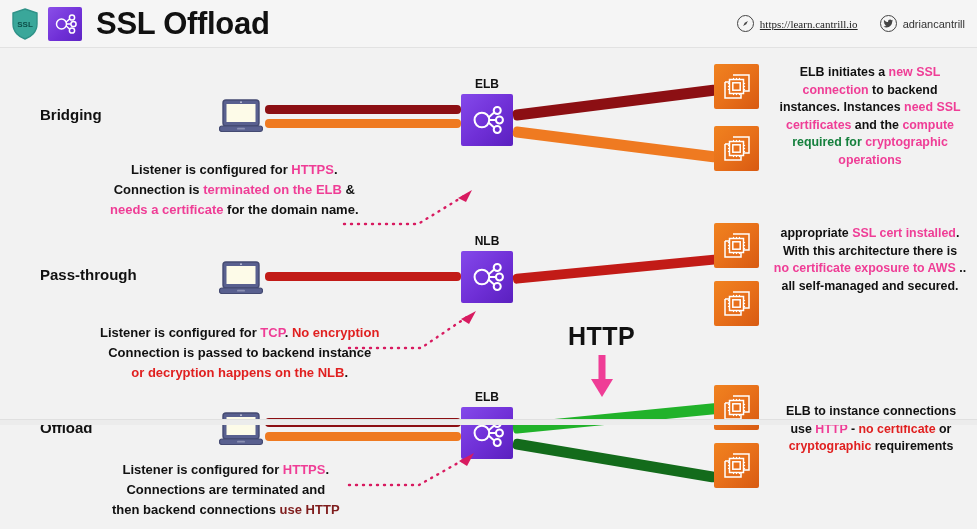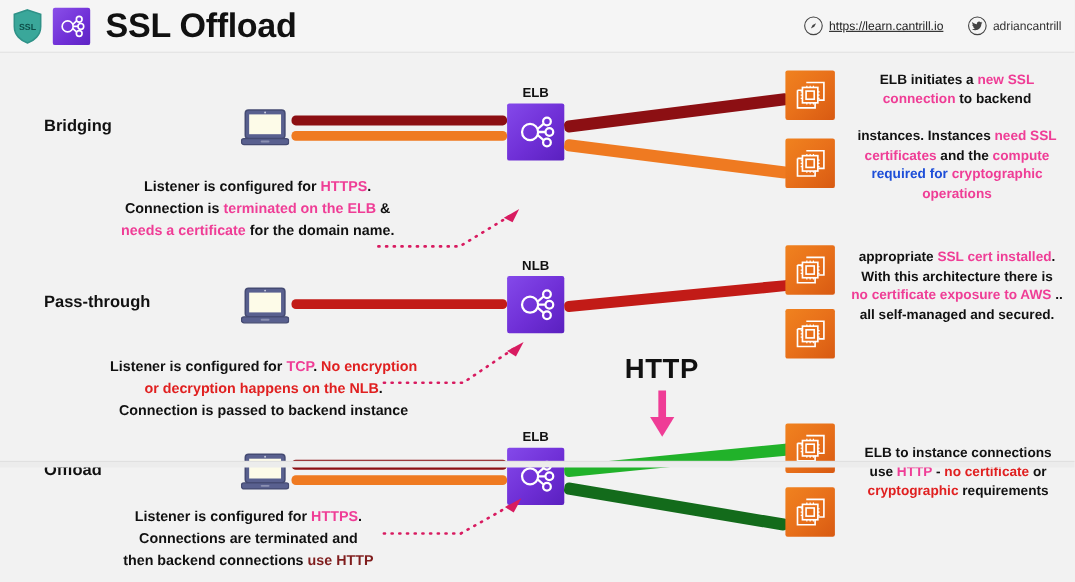--- a/index.html
+++ b/index.html
@@ -29,21 +29,21 @@
     letter-spacing: -0.3px;
   }
   #header-links {
     margin-left: auto; margin-right: 12px; display: flex; align-items: center; gap: 22px;
   }
   .hlink { display: flex; align-items: center; gap: 6px; font-size: 11px; color: #333; }
   .hlink .circ-icon {
     width: 17px; height: 17px; border-radius: 50%; border: 1.4px solid #444;
     display: flex; align-items: center; justify-content: center; flex: none;
   }
-  .hlink a, .hlink span.url { text-decoration: underline; color: #222; }
+  .hlink a, .hlink span.url { text-decoration: underline; color: #222; font-family: Liberation Serif, serif; }
   .hlink span.handle { color: #333; }
 
   
   .row { position: absolute; left: 0; width: 977px; }
   #row-bridging   { top: 48px;  height: 170px; }
   #row-passthru   { top: 218px; height: 152px; }
   #row-offload    { top: 370px; height: 159px; }
 
   .row-title {
     position: absolute; font-size: 15px; font-weight: bold; color: #111;
@@ -233,23 +233,23 @@
               <line x1="22.5" y1="15.5" x2="24.1" y2="15.5"></line>
             <line x1="22.5" y1="18.5" x2="24.1" y2="18.5"></line>
           </g>
         </g>
       </svg>
     </div>
 
     <div class="desc" style="left:770px; top:16px; width:200px;">
         <span class="ln" style="display: block; white-space: nowrap;"><span style="color: rgb(17, 17, 17);">ELB initiates a </span><span style="color: rgb(239, 61, 150);">new SSL</span></span>
         <span class="ln" style="display: block; white-space: nowrap;"><span style="color: rgb(239, 61, 150);">connection</span><span style="color: rgb(17, 17, 17);"> to backend</span></span>
-        <span class="ln" style="display: block; white-space: nowrap; margin-top: 16px;"><span style="color: rgb(17, 17, 17);">instances. Instances </span><span style="color: rgb(239, 61, 150);">need SSL</span></span>
+        <span class="ln" style="display: block; white-space: nowrap;"><span style="color: rgb(17, 17, 17);">instances. Instances </span><span style="color: rgb(239, 61, 150);">need SSL</span></span>
         <span class="ln" style="display: block; white-space: nowrap;"><span style="color: rgb(239, 61, 150);">certificates</span><span style="color: rgb(17, 17, 17);"> and the </span><span style="color: rgb(239, 61, 150);">compute</span></span>
-        <span class="ln" style="display: block; white-space: nowrap;"><span style="color: #1d4ed8;">required for </span><span style="color: rgb(239, 61, 150);">cryptographic</span></span>
+        <span class="ln" style="display: block; white-space: nowrap;"><span style="color: #15803d;">required for </span><span style="color: rgb(239, 61, 150);">cryptographic</span></span>
         <span class="ln" style="display: block; white-space: nowrap;"><span style="color: rgb(239, 61, 150);">operations</span></span>
       </div>
 
     <svg class="dotted-arrow" style="left:340px; top:140px;" width="150" height="40">
       <path d="M4,36 L78,36 L124,8" stroke="#d81b60" stroke-width="2.4" fill="none" stroke-linecap="round" stroke-dasharray="1 6"></path>
       <polygon points="132,2 118,10 126,14" fill="#d81b60"></polygon>
     </svg>
 
     <div class="note" style="left:110px; top:112px;">
         <span class="ln" style="display: block; white-space: nowrap;"><span style="color: rgb(17, 17, 17);">Listener is configured for </span><span style="color: rgb(239, 61, 150);">HTTPS</span><span style="color: rgb(17, 17, 17);">.</span></span>
@@ -350,22 +350,22 @@
         <span class="ln" style="display: block; white-space: nowrap;"><span style="color: rgb(17, 17, 17);">all self-managed and secured.</span></span>
       </div>
 
     <svg class="dotted-arrow" style="left:345px; top:90px;" width="150" height="45">
       <path d="M4,40 L76,40 L122,9" stroke="#d81b60" stroke-width="2.4" fill="none" stroke-linecap="round" stroke-dasharray="1 6"></path>
       <polygon points="131,3 116,11 124,16" fill="#d81b60"></polygon>
     </svg>
 
     <div class="note" style="left:100px; top:105px;">
         <span class="ln" style="display: block; white-space: nowrap;"><span style="color: rgb(17, 17, 17);">Listener is configured for </span><span style="color: rgb(239, 61, 150);">TCP</span><span style="color: rgb(17, 17, 17);">. </span><span style="color: rgb(224, 32, 32);">No encryption</span></span>
+        <span class="ln" style="display: block; white-space: nowrap;"><span style="color: rgb(17, 17, 17);">Connection is passed to backend instance</span></span>
         <span class="ln" style="display: block; white-space: nowrap;"><span style="color: rgb(224, 32, 32);">or decryption happens on the NLB</span><span style="color: rgb(17, 17, 17);">.</span></span>
-        <span class="ln" style="display: block; white-space: nowrap;"><span style="color: rgb(17, 17, 17);">Connection is passed to backend instance</span></span>
       </div>
   </div>
 
   <div class="row" id="row-offload">
 
     <div class="row-title" style="left:40px; top:49px;">Offload</div>
 
     <div class="laptop" style="left:219px; top:41px;">
       <svg width="44" height="36" viewBox="0 0 44 36">
         <rect x="4" y="2" width="36" height="26" rx="3" fill="#59608f" stroke="#444a72" stroke-width="1.4"></rect>

